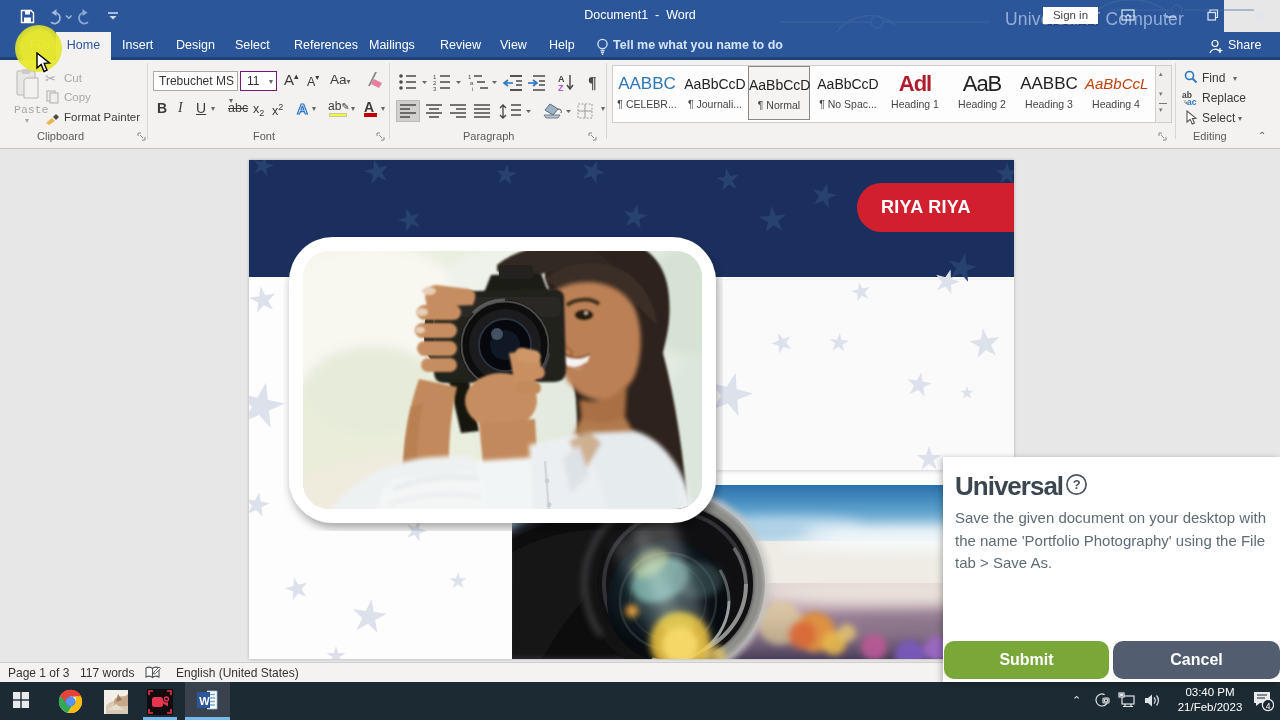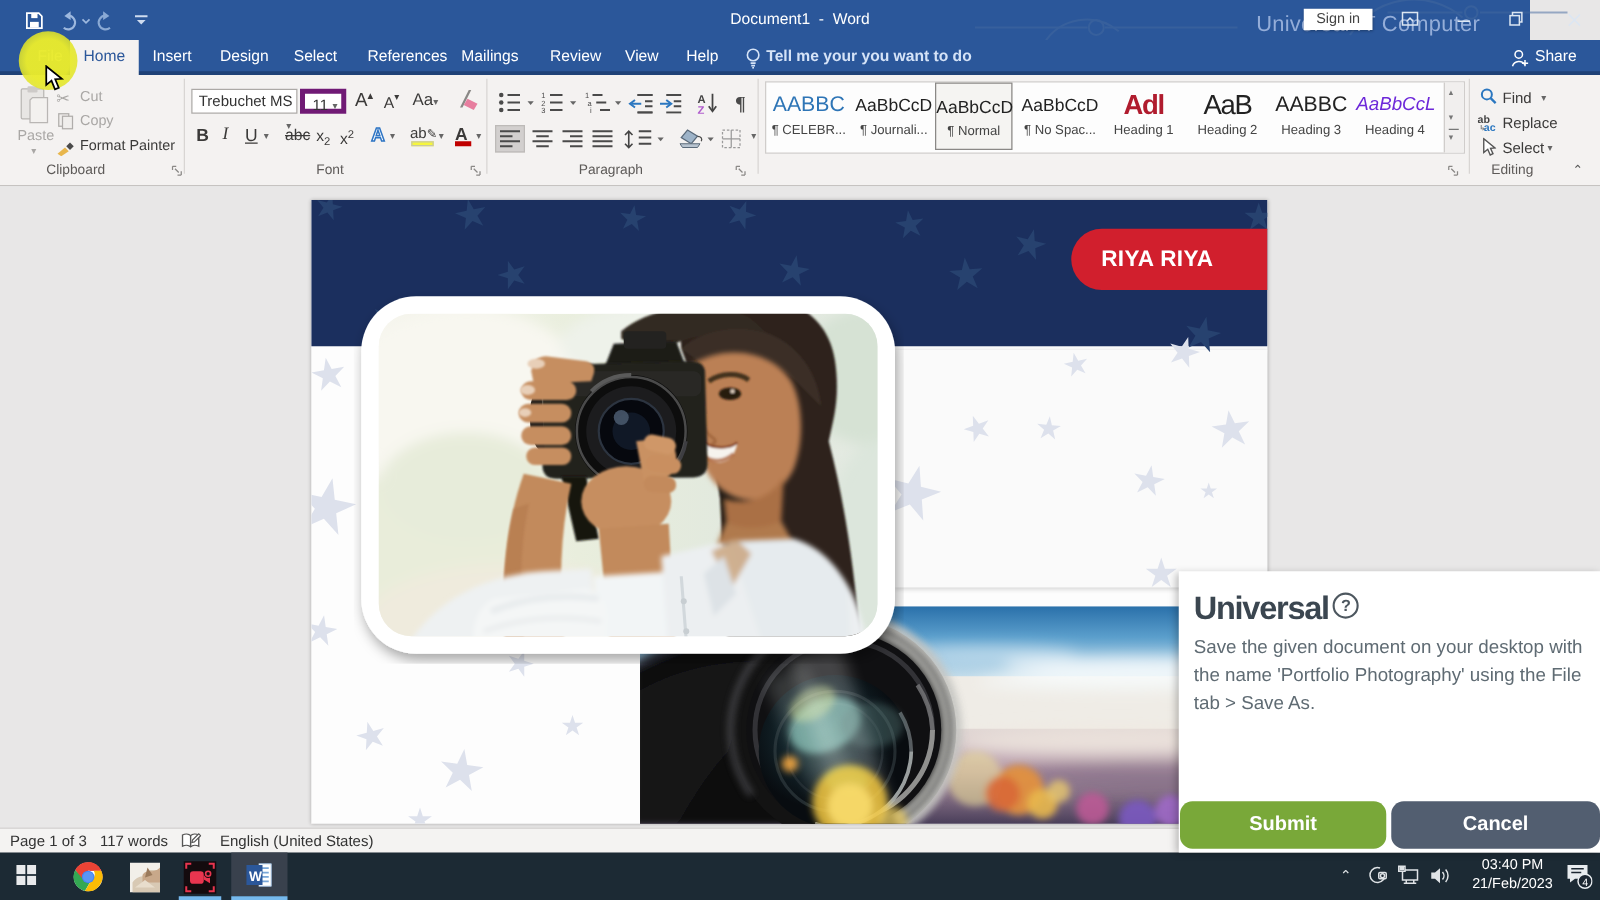--- a/index.html
+++ b/index.html
@@ -112,39 +112,39 @@
   <span class="tab" style="left:369px;">Mailings</span>
   <span class="tab" style="left:440px;">Review</span>
   <span class="tab" style="left:500px;">View</span>
   <span class="tab" style="left:549px;">Help</span>
   <svg class="abs" style="left:596px;top:6px;" width="13" height="17" viewBox="0 0 13 17">
     <g stroke="#d5e3f7" stroke-width="1.3" fill="none">
         <circle cx="6.5" cy="6" r="4.6"></circle>
         <path d="M4.5 12.5 h4 M5 14.5 h3 M5.8 16.3 h1.4"></path>
       </g>
   </svg>
-  <span class="tab" style="left:613px;color:#d5e3f7;font-weight:bold;">Tell me your you want to do</span>
+  <span class="tab" style="left:613px;color:#d5e3f7;font-weight:bold;">Tell me what you name to do</span>
 
   <svg class="abs" style="left:1209px;top:7px;" width="15" height="16" viewBox="0 0 15 16">
     <g stroke="#fff" stroke-width="1.2" fill="none">
         <circle cx="6" cy="4.5" r="3"></circle>
         <path d="M1 14 a5.5 5.5 0 0 1 10 -1"></path>
         <path d="M11 9 v5 M8.5 11.5 h5"></path>
       </g>
   </svg>
   <span class="tab" style="left:1228px;">Share</span>
 </div>
 <div class="abs" id="ribbon">
 
   <svg class="abs" style="left:14px;top:8px;" width="30" height="34" viewBox="0 0 30 34">
     <rect x="3" y="3" width="18" height="24" rx="1" fill="#e8e6e4" stroke="#b9b6b4"></rect>
     <rect x="8" y="1" width="8" height="5" rx="1" fill="#cdcac8"></rect>
     <path d="M12 10 h12 v20 h-14 v-18 z" fill="#f3f1ef" stroke="#b9b6b4"></path>
   </svg>
-  <div class="abs" style="left:14px;top:43px;width:30px;font-size:11.5px;color:#a9a7a5;">Paste</div>
+  <div class="abs" style="left:14px;top:43px;width:30px;font-size:11.5px;color:#a9a7a5;font-family:Liberation Mono, monospace;">Paste</div>
   <div class="abs" style="left:25px;top:56px;width:8px;font-size:8px;color:#a9a7a5;">▾</div>
   <span class="abs dis" style="left:45px;top:11px;font-size:13px;">✂</span>
   <span class="abs dis" style="left:64px;top:12px;font-size:11.5px;">Cut</span>
   <svg class="abs" style="left:46px;top:30px;" width="14" height="14" viewBox="0 0 14 14">
     <rect x="1" y="1" width="8" height="10" fill="#f0eeec" stroke="#b0adab"></rect>
     <rect x="4" y="3" width="8" height="10" fill="#f0eeec" stroke="#b0adab"></rect>
   </svg>
   <span class="abs dis" style="left:64px;top:31px;font-size:11.5px;">Copy</span>
   <svg class="abs" style="left:45px;top:51px;" width="16" height="14" viewBox="0 0 16 14">
     <path d="M1 12 l6-5 3 3-6 4z" fill="#e8b64c"></path>
@@ -153,21 +153,21 @@
   <span class="abs" style="left:64px;top:51px;font-size:11.5px;color:#3b3a39;">Format Painter</span>
   <div class="glabel" style="left:37px;">Clipboard</div>
   <svg class="dlg" style="left:137px;">
       <g stroke="#8a8886" fill="none">
         <path d="M1 1 h3 M1 1 v3 M8 8 h-3 M8 8 v-3 M3 3 l3 3"></path>
       </g>
     </svg>
   <div class="gsep" style="left:147px;"></div>
 
   <div class="abs" style="left:153px;top:11px;width:85px;height:20px;background:#fff;border:1px solid #aca9a6;font-size:12px;color:#333;line-height:19px;padding-left:5px;">Trebuchet MS <span style="float:right;margin-right:4px;font-size:8px;color:#666;">▾</span></div>
-  <div class="abs" style="left:240px;top:11px;width:37px;height:20px;background:#fff;border:4px solid #701a75;font-size:12px;color:#333;line-height:19px;padding-left:6px;">11 <span style="float:right;margin-right:3px;font-size:8px;color:#666;">▾</span></div>
+  <div class="abs" style="left:240px;top:11px;width:37px;height:20px;background:#fff;border:1px solid #701a75;font-size:12px;color:#333;line-height:19px;padding-left:6px;">11 <span style="float:right;margin-right:3px;font-size:8px;color:#666;">▾</span></div>
   <div class="abs" style="left:284px;top:11px;font-size:15px;color:#3b3a39;">A<span style="font-size:9px;vertical-align:6px;">▴</span></div>
   <div class="abs" style="left:307px;top:13px;font-size:12.5px;color:#3b3a39;">A<span style="font-size:8px;vertical-align:6px;">▾</span></div>
   <div class="abs" style="left:330px;top:12px;font-size:13.5px;color:#3b3a39;">Aa<span style="font-size:8px;color:#666;">▾</span></div>
   <svg class="abs" style="left:365px;top:10px;" width="20" height="20" viewBox="0 0 20 20">
     <path d="M3 16 L10 2 h2 L5 16z" fill="#8a8886"></path>
     <path d="M9 9 l8 4 -3 5 -8-4z" fill="#e77e9f"></path>
   </svg>
   <div class="abs" style="left:157px;top:40px;font-size:14px;font-weight:bold;color:#3b3a39;">B</div>
   <div class="abs" style="left:178px;top:40px;font-size:14px;font-style:italic;font-family:'Liberation Serif',serif;color:#3b3a39;">I</div>
   <div class="abs" style="left:196px;top:40px;font-size:14px;text-decoration:underline;color:#3b3a39;">U</div>
@@ -302,21 +302,21 @@
   </div>
   <div class="abs styletile" style="left:951px;top:8px;">
     <div class="sprev" style="font-size:22px;letter-spacing:-1px;">AaB</div>
       <div class="sname">Heading 2</div>
   </div>
   <div class="abs styletile" style="left:1018px;top:8px;">
     <div class="sprev" style="font-size:17px;">AABBC</div>
       <div class="sname">Heading 3</div>
   </div>
   <div class="abs styletile" style="left:1085px;top:8px;">
-    <div class="sprev" style="color:#6d28d9;font-size:15px;font-style:italic;">AaBbCcL</div>
+    <div class="sprev" style="color:#c2410c;font-size:15px;font-style:italic;">AaBbCcL</div>
       <div class="sname">Heading 4</div>
   </div>
 
   <div class="abs" style="left:1155px;top:6px;width:16px;height:56px;background:#f1efee;border-left:1px solid #d0cdcb;"></div>
   <div class="abs" style="left:1159px;top:10px;font-size:7px;color:#777;">▴</div>
   <div class="abs" style="left:1159px;top:30px;font-size:7px;color:#777;">▾</div>
   <div class="abs" style="left:1159px;top:46px;font-size:7px;color:#777;">▾</div>
   <div class="abs" style="left:1159px;top:43px;width:8px;height:1px;background:#777;"></div>
   <div class="glabel" style="left:862px;margin-top:48px;">Styles</div>
   <svg class="dlg" style="left:1158px;">

